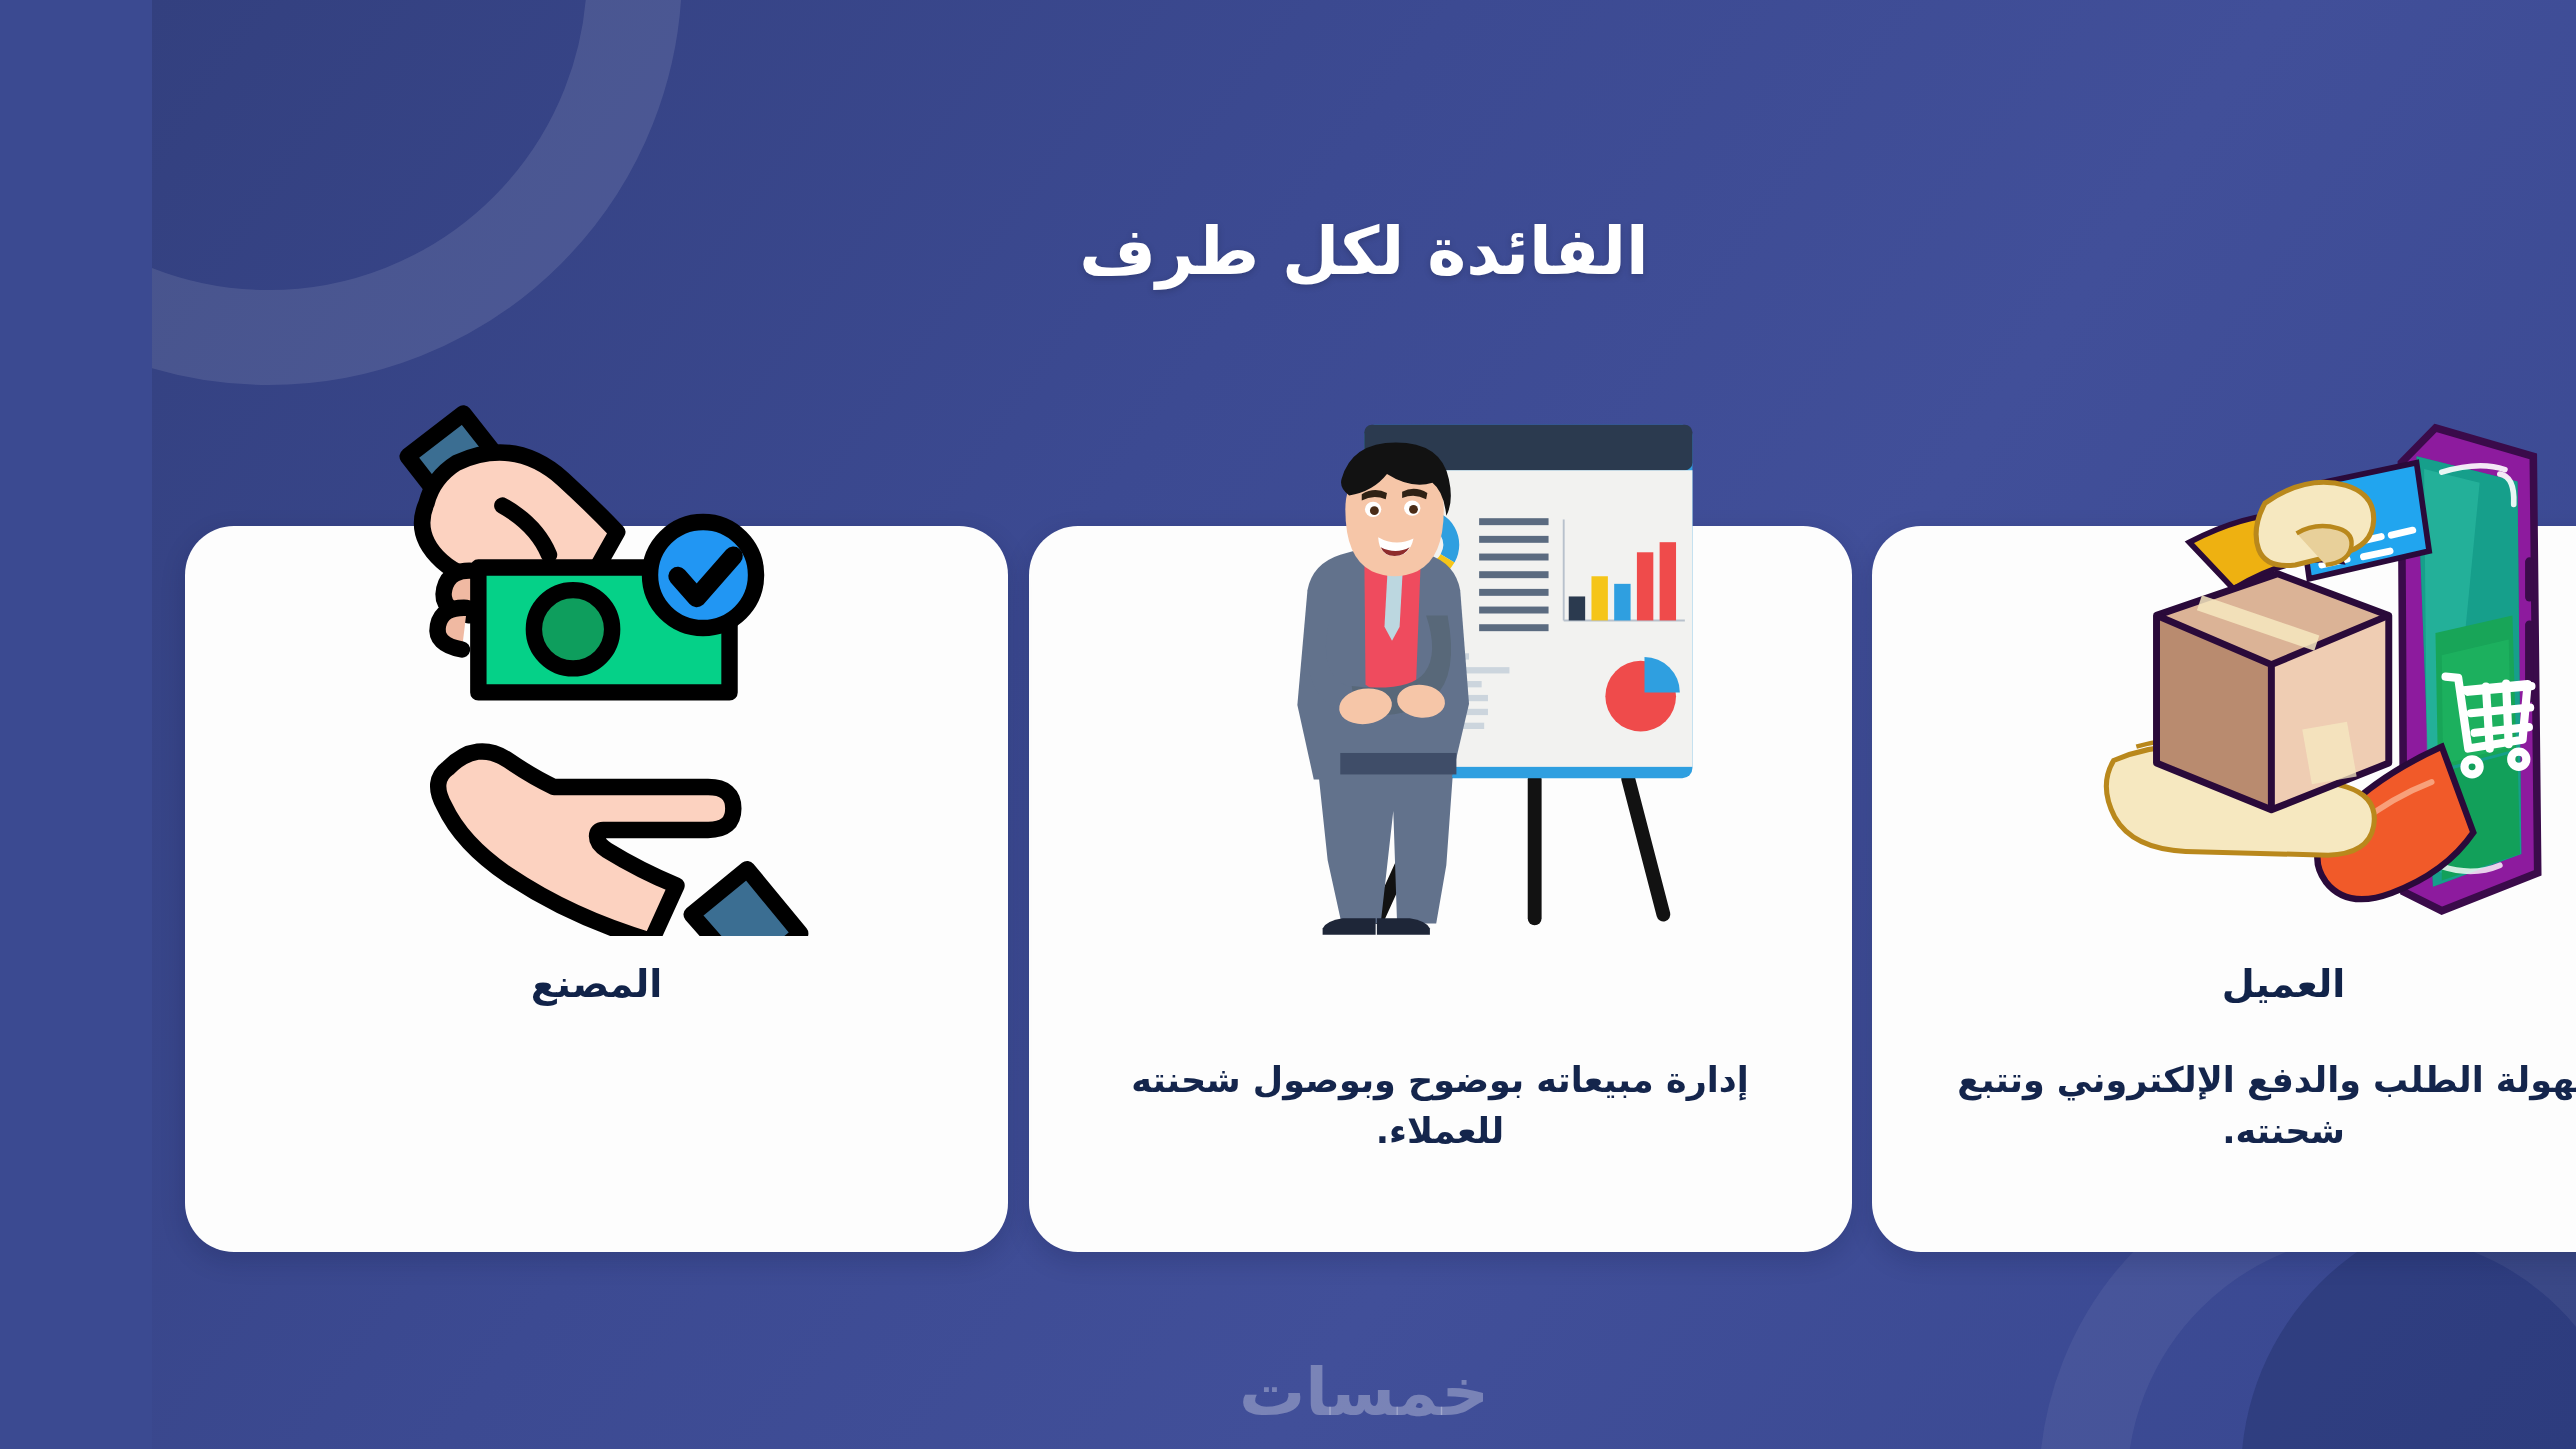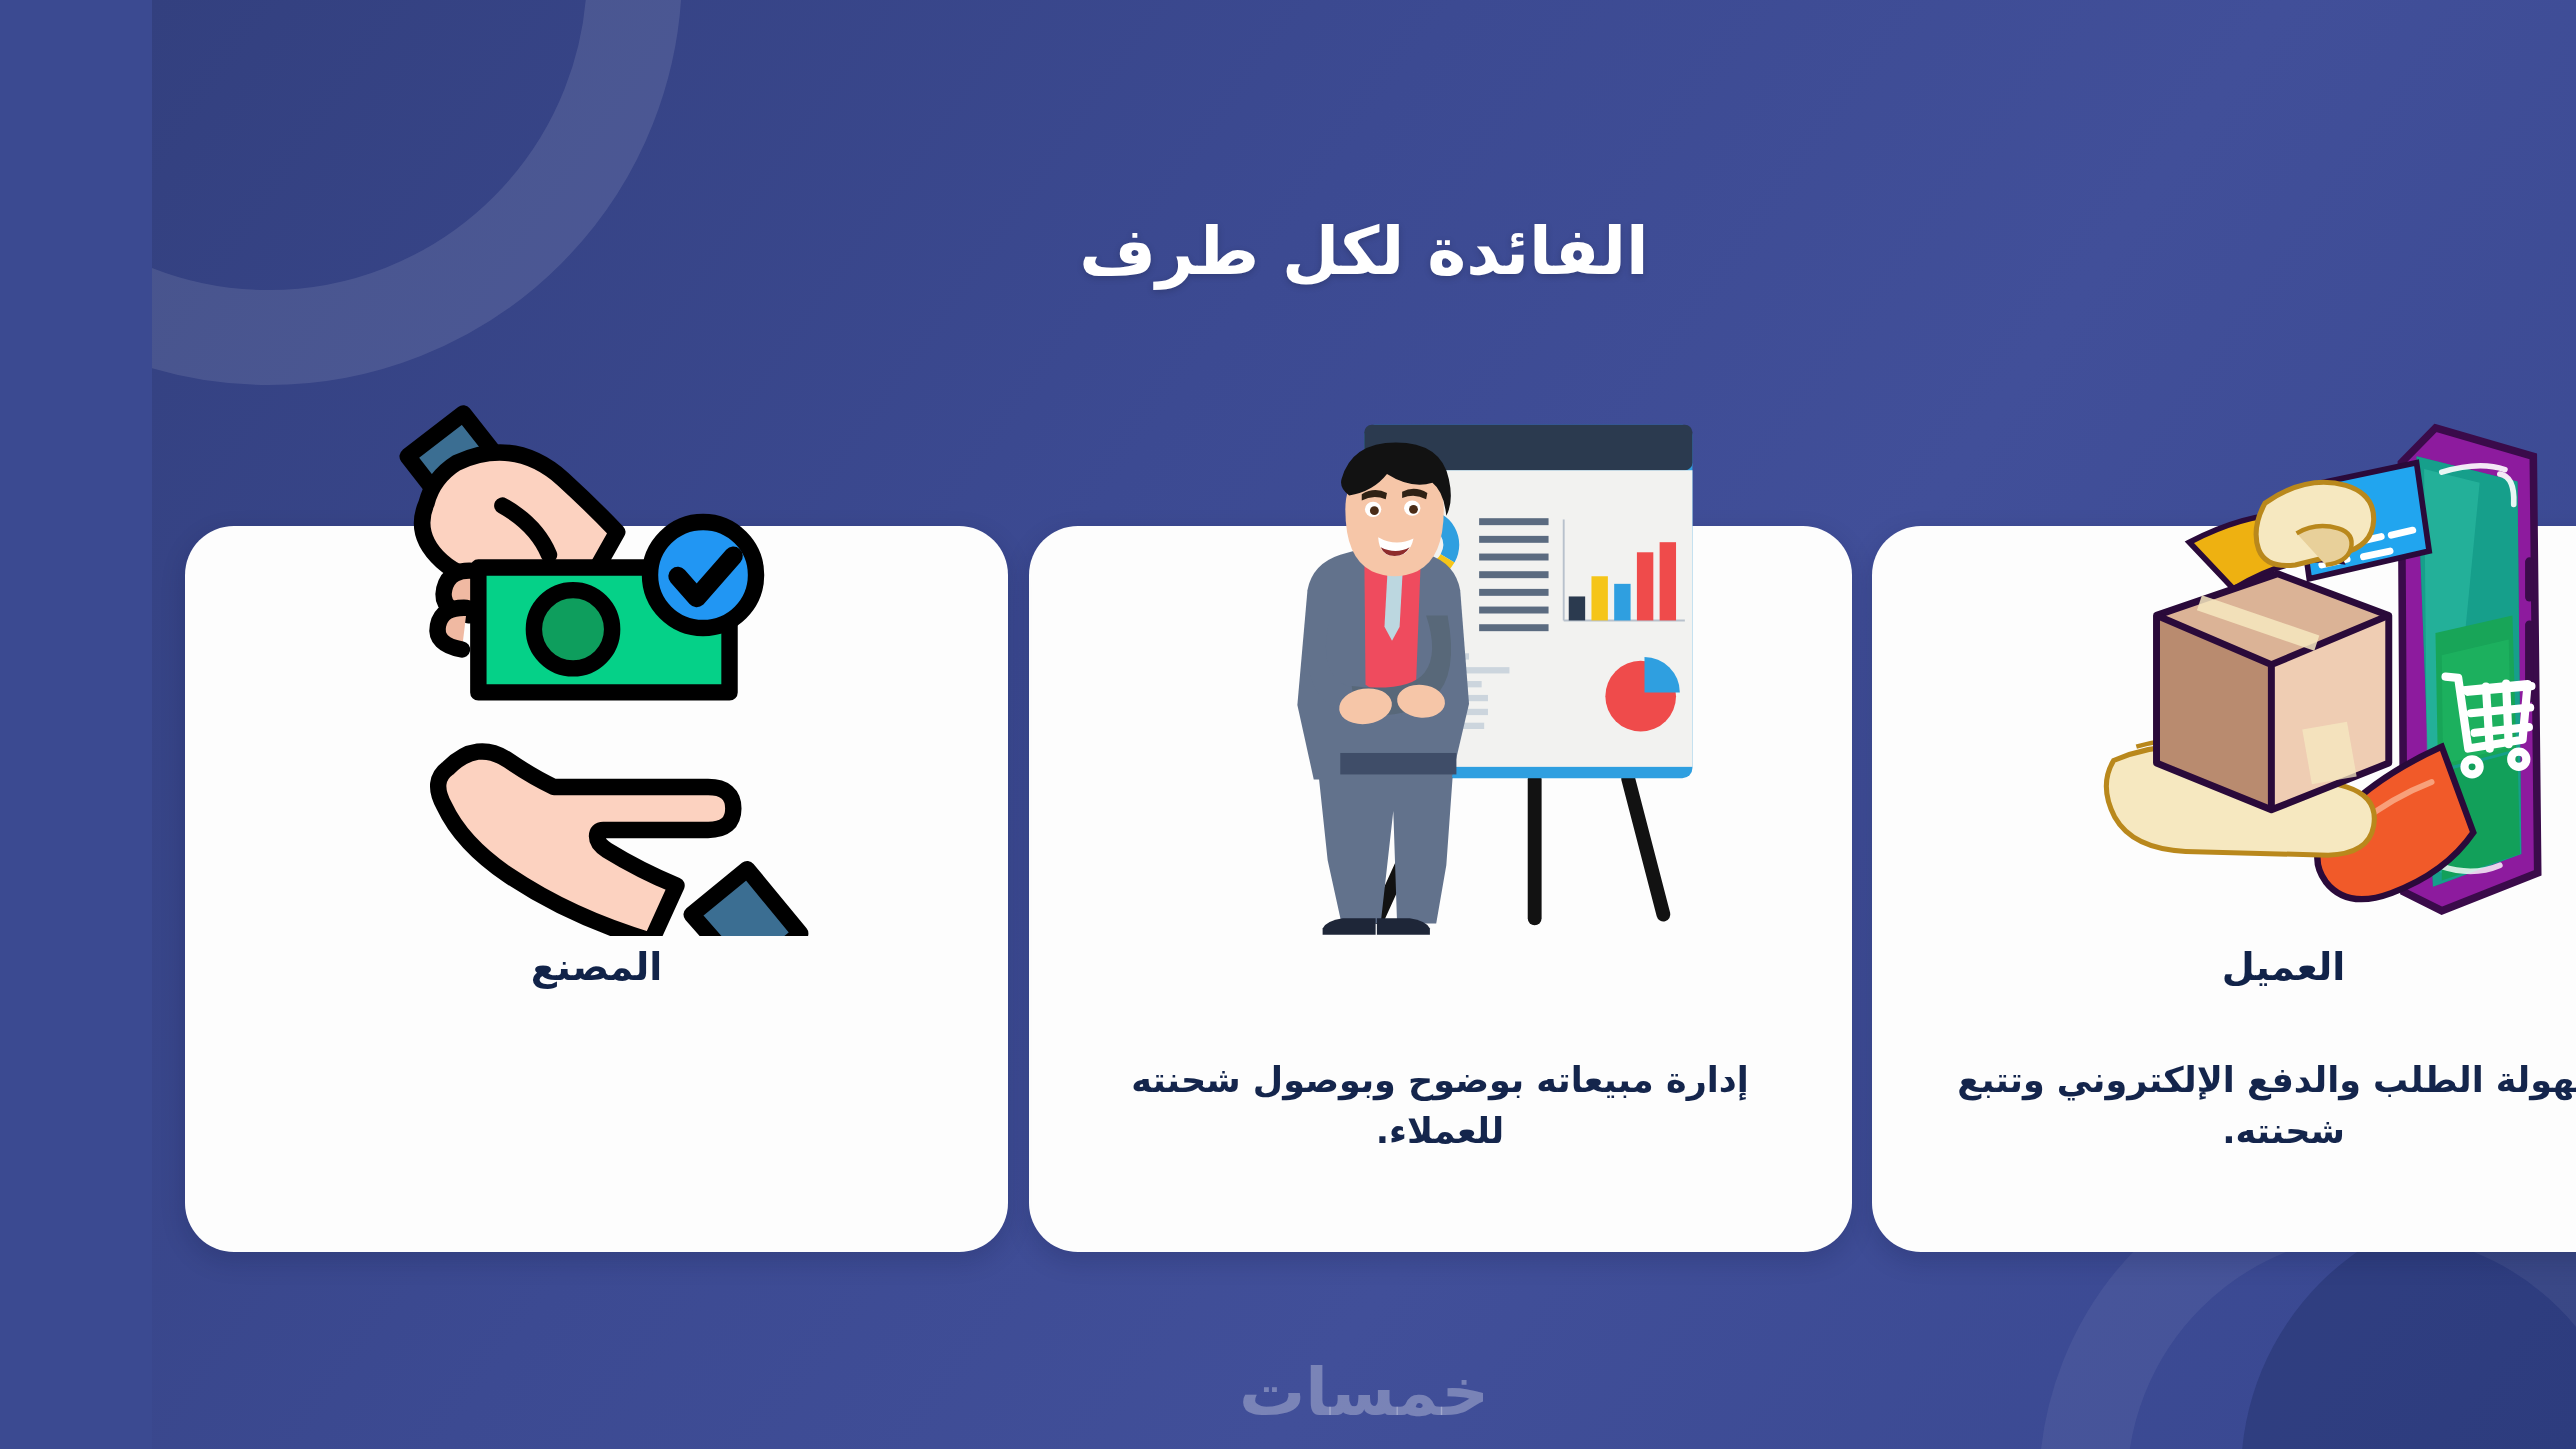--- a/index.html
+++ b/index.html
@@ -45,21 +45,21 @@
     box-shadow:0 8.8px 25px rgba(10,16,50,.18);
     display:flex;flex-direction:column;align-items:center;
     position:relative;
   }
   .art{
     position:absolute;left:0;right:0;top:-177px;height:587px;
     display:flex;align-items:flex-end;justify-content:center;
   }
   .art svg{display:block;}
   .card-title{
-    position:absolute;left:0;right:0;top:419px;text-align:center;
+    position:absolute;left:0;right:0;top:436px;text-align:center;
     color:#112349;font-size:38px;font-weight:700;
   }
   .card-body{
     position:absolute;left:57px;right:57px;top:529px;text-align:center;
     color:#14254c;font-size:35px;font-weight:700;line-height:1.45;
   }
   
   #watermark{
     position:absolute;left:0;right:0;bottom:17.7px;text-align:center;
     color:rgba(255,255,255,.30);font-size:66px;font-weight:700;letter-spacing:1.3px;

